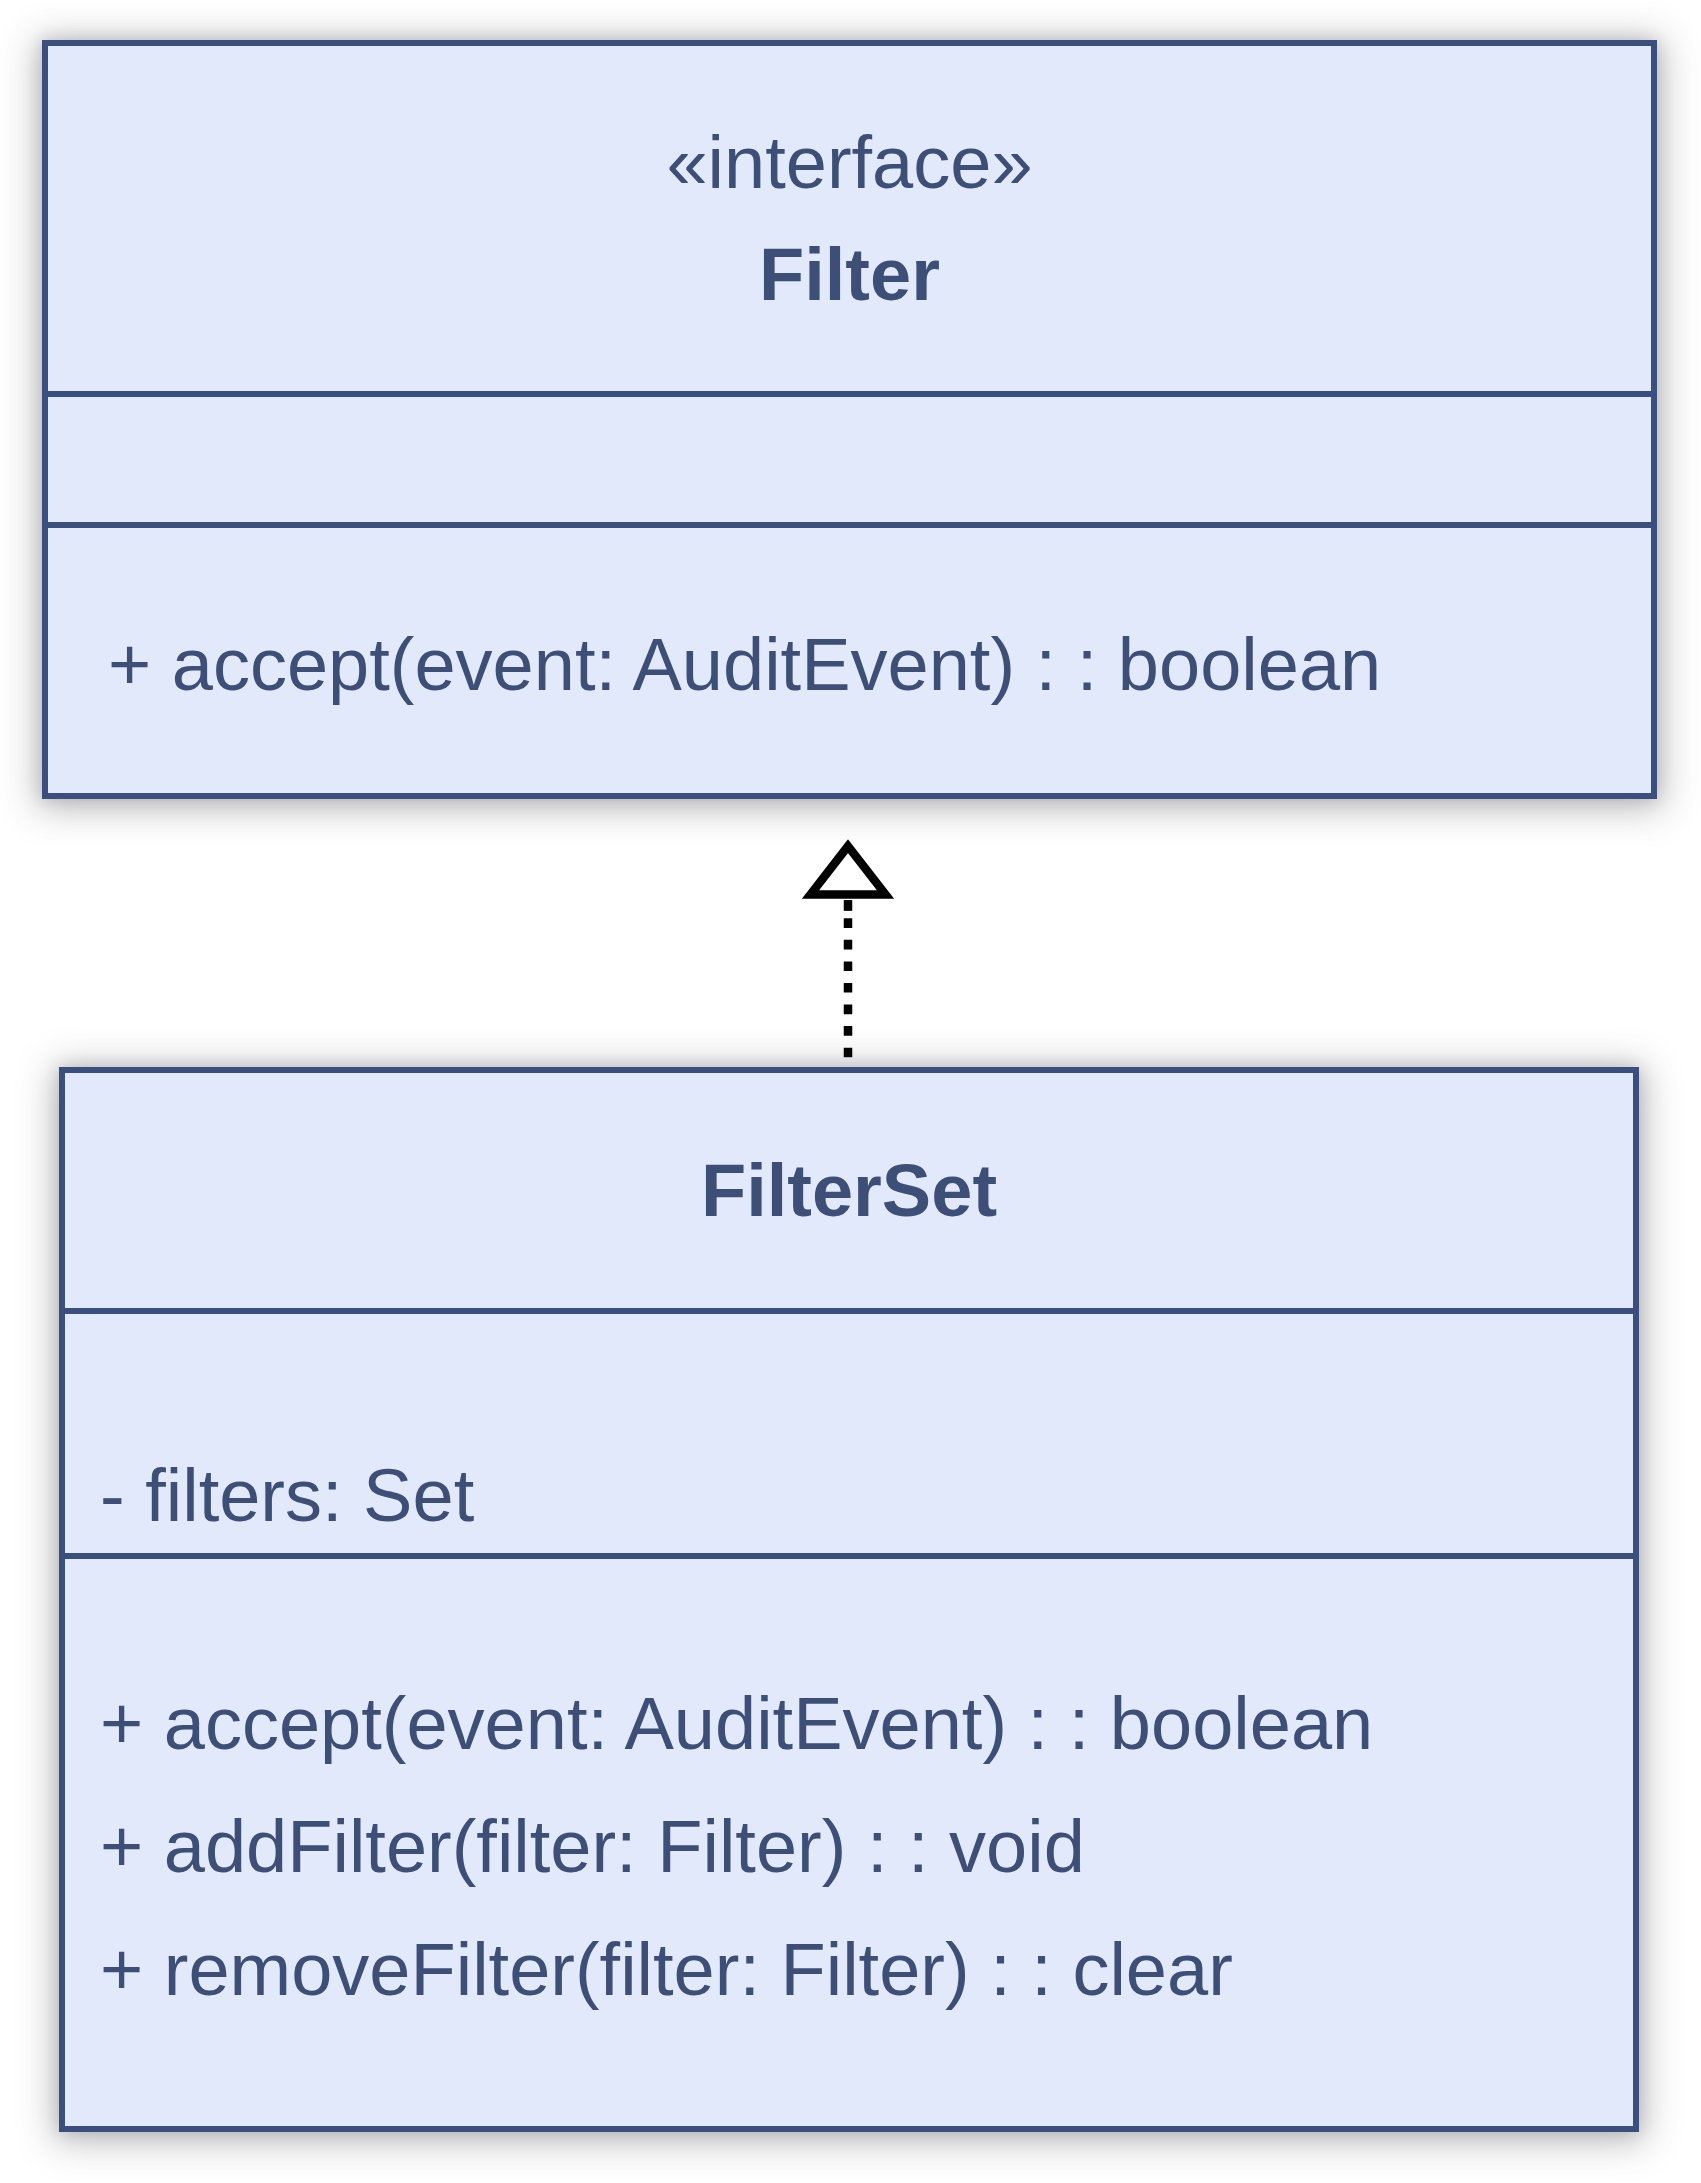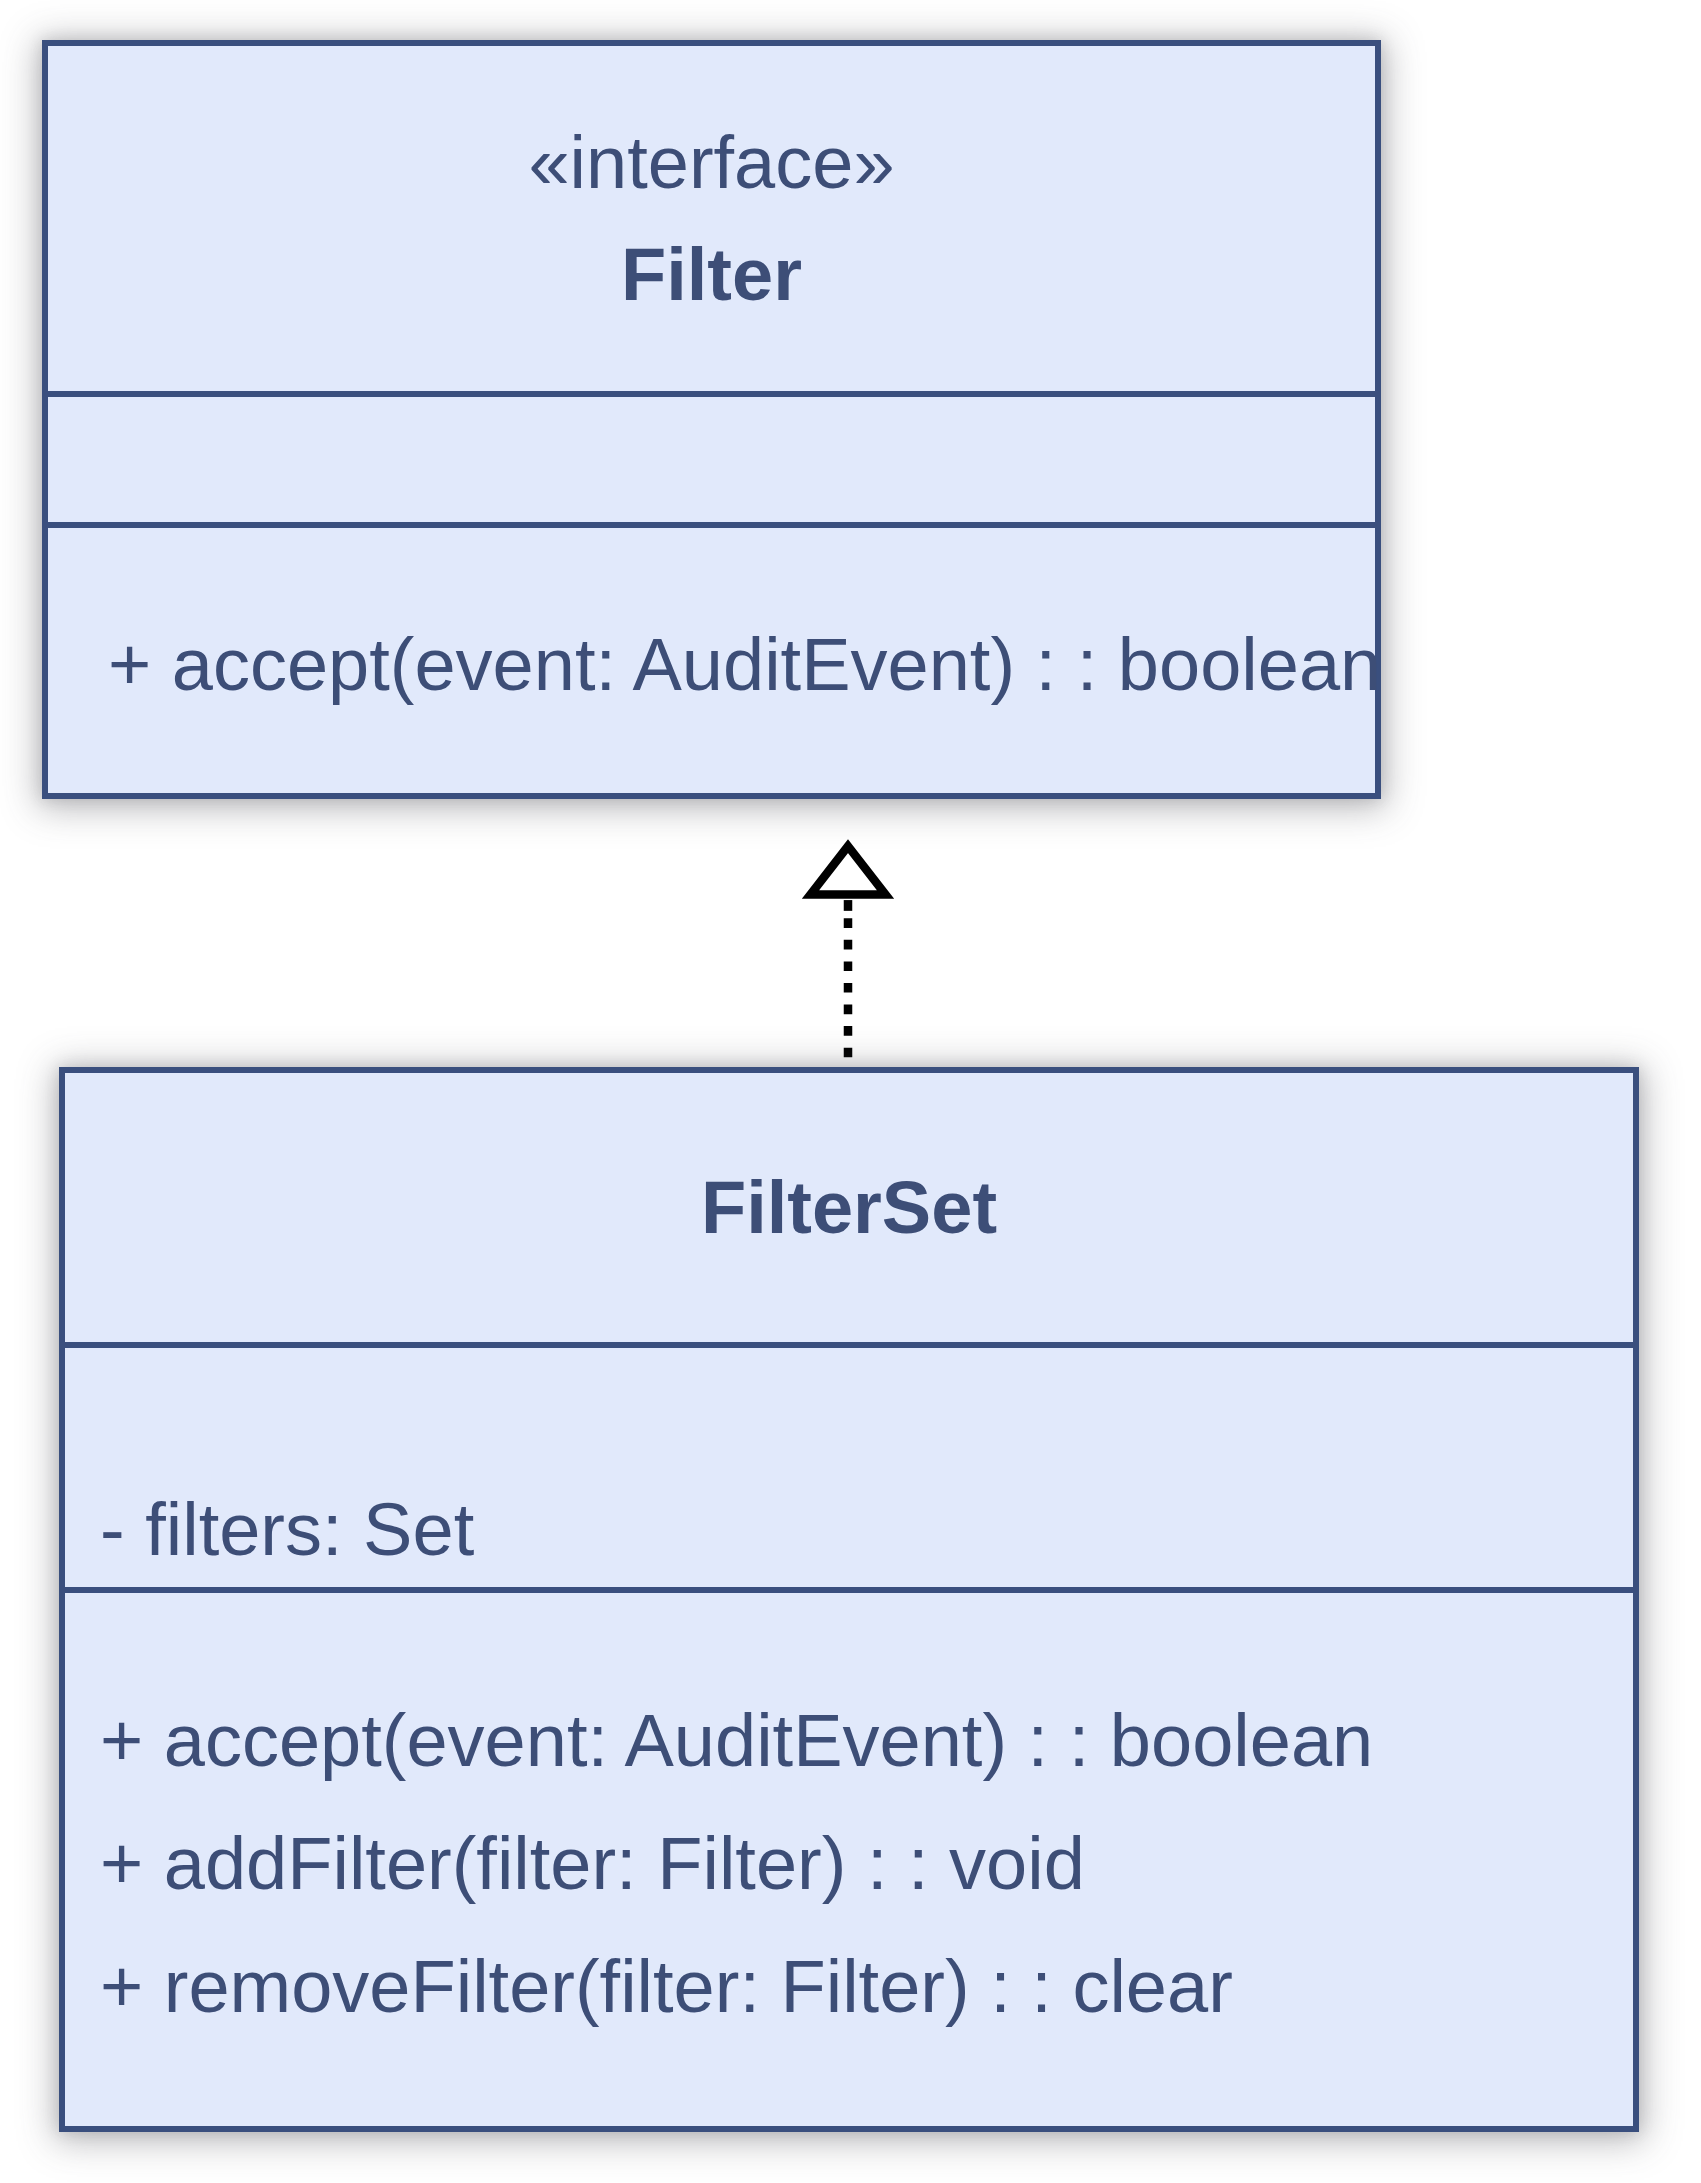--- a/index.html
+++ b/index.html
@@ -16,34 +16,34 @@
   }
   .uml-class {
     position: absolute;
     background: #e1e9fb;
     border: 6.8px solid #3a4f7e;
     box-shadow: 0 4.5px 34px 4.5px rgba(70, 70, 80, 0.38), 0 0 13.6px rgba(70, 70, 80, 0.18);
     display: flex;
     flex-direction: column;
     color: #3d4e77;
   }
-  .interface-box { left: 42px;  top: 40px;   width: 1339px; height: 759px; }
+  .interface-box { left: 42px;  top: 40px;   width: 1615px; height: 759px; }
   .concrete-box  { left: 59px; top: 1067px; width: 1580px; height: 1065px; }
 
   .compartment { width: 100%; }
   .divided { border-bottom: 6.3px solid #3a4f7e; }
 
   .header-compartment {
     display: flex;
     flex-direction: column;
     align-items: center;
     justify-content: center;
   }
   .interface-box .header-compartment { height: 351px; gap: 38px; }
-  .concrete-box  .header-compartment { height: 275px; align-items: center; }
+  .concrete-box  .header-compartment { height: 241px; align-items: center; }
 
   .interface-box .attrs-compartment { height: 131px; }
   .concrete-box  .attrs-compartment {
     height: 245px;
     display: flex;
     align-items: flex-end;
     padding-left: 35px;
   }
 
   .methods-compartment {

